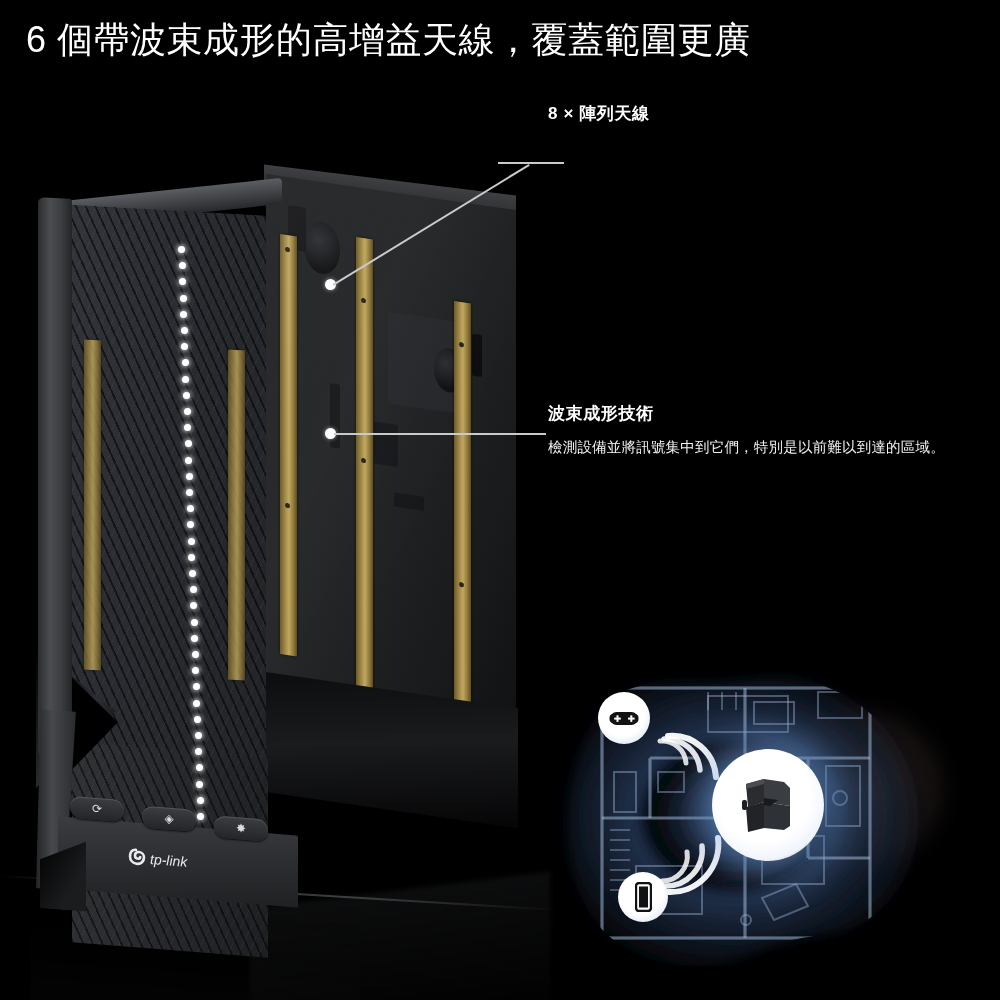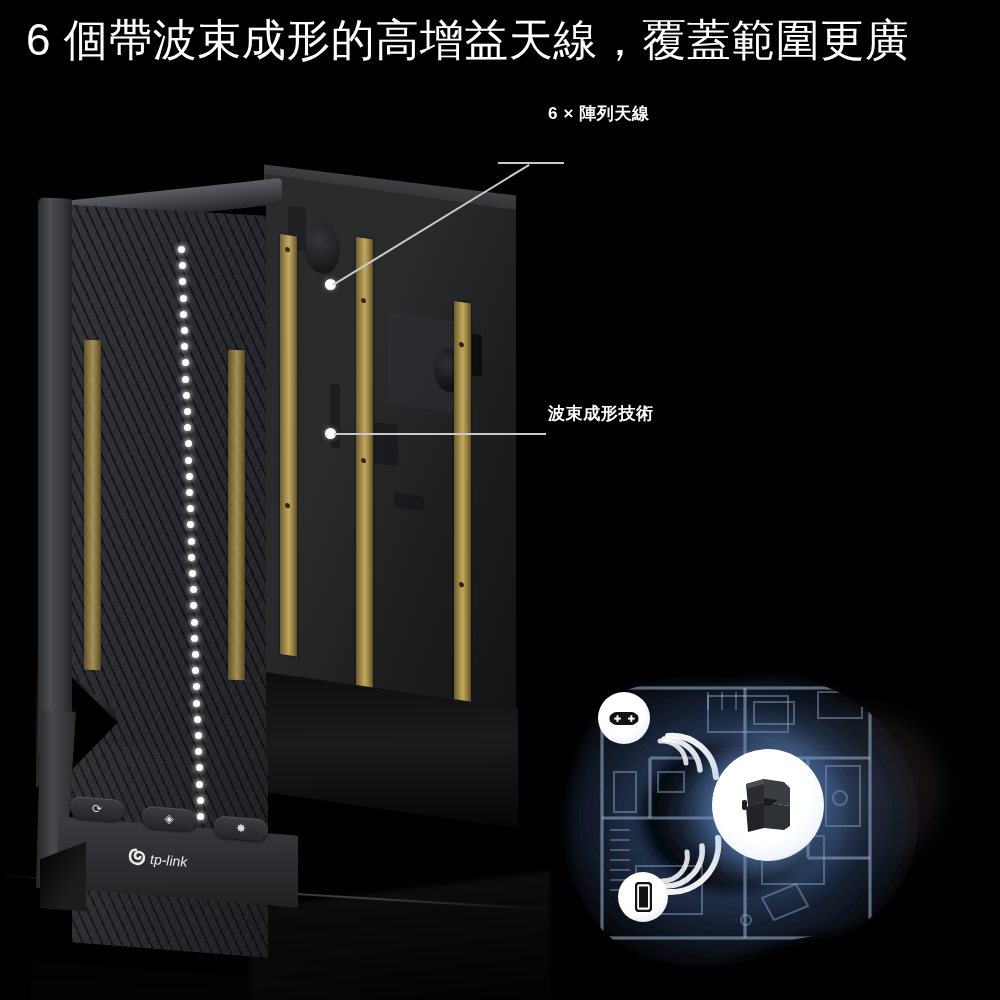--- a/index.html
+++ b/index.html
@@ -19,21 +19,21 @@
   }
 
   
   #title {
     position: absolute;
     left: 26px;
     top: 12px;
     width: 950px;
     height: 58px;
     color: #ffffff;
-    font-size: 44px;
+    font-size: 36px;
     font-weight: 400;
     letter-spacing: 0.5px;
     line-height: 56px;
     white-space: nowrap;
   }
 
   
   #product {
     position: absolute;
     left: 0px;
@@ -469,23 +469,24 @@
     </div>
   </div>
 
   <div class="lead-dot" style="left:325px;top:279px;"></div>
   <div class="lead-line" style="left:333px;top:284px;width:230px;transform:rotate(-31.5deg);"></div>
   <div class="lead-line" style="left:498px;top:162px;width:66px;"></div>
 
   <div class="lead-dot" style="left:325px;top:428px;"></div>
   <div class="lead-line" style="left:334px;top:433px;width:212px;"></div>
 
-  <div class="callout-h" style="left:548px;top:102px;">6 × 陣列天線</div>
+  <div class="callout-h" style="left:548px;top:102px;">8 × 陣列天線</div>
 
   <div class="callout-h" style="left:548px;top:402px;">波束成形技術</div>
+  <div class="callout-b" style="left:548px;top:434px;">檢測設備並將訊號集中到它們，特別是以前難以到達的區域。</div>
 
   <div id="diagram">
     <svg width="430" height="340" viewBox="0 0 430 340">
       <defs>
         <radialGradient id="blobGrad" cx="48%" cy="48%" r="62%">
           <stop offset="0%" stop-color="#2c4268"></stop>
           <stop offset="42%" stop-color="#233css"></stop>
           <stop offset="45%" stop-color="#22334f"></stop>
           <stop offset="78%" stop-color="#16203180"></stop>
           <stop offset="100%" stop-color="#0a0f1700"></stop>

